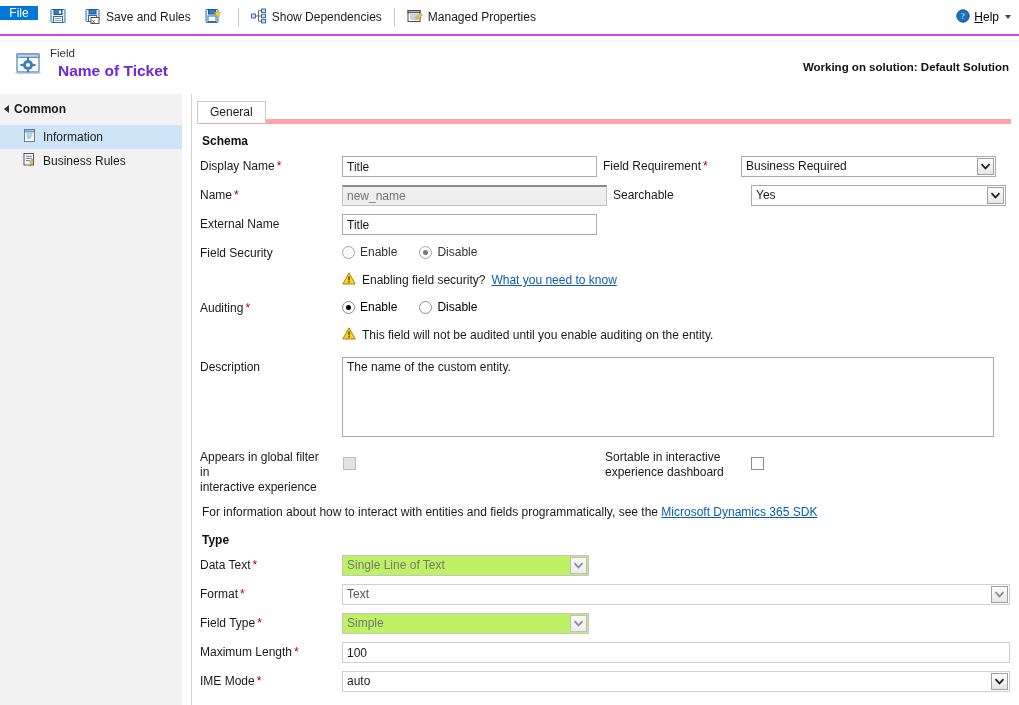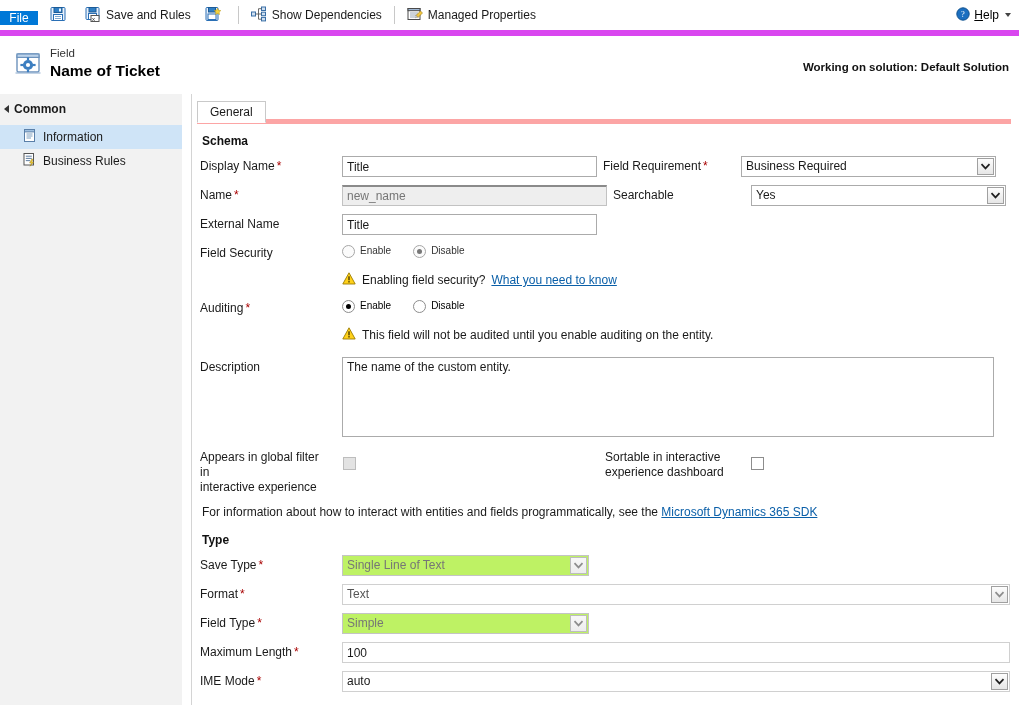--- a/index.html
+++ b/index.html
@@ -12,23 +12,23 @@
     font-size: 12px;
     color: #000000;
     -webkit-font-smoothing: antialiased;
   }
 
   
   #ribbon {
     position: relative;
     height: 36px;
     background: #ffffff;
-    border-bottom: 6px solid #d946ef;
-    display: flex;
-    align-items: center;
+    border-bottom: 2px solid #d946ef;
+    display: flex;
+    align-items: flex-start;
   }
   #file-tab {
     width: 38px;
     margin: 6px 0 0 0;
     background: #0078d7;
     color: #ffffff;
     font-size: 12px;
     display: flex;
     align-items: center;
     justify-content: center;
@@ -84,21 +84,21 @@
     position: relative;
     height: 58px;
     background: #ffffff;
     padding: 6px 12px 0 8px;
     display: flex;
     align-items: flex-start;
   }
   #header-icon { margin: 8px 8px 0 6px; flex: 0 0 auto; }
   #header-text { display: flex; flex-direction: column; justify-content: center; padding-top: 4px; }
   #header-kind { font-size: 11.5px; color: #333; line-height: 15px; }
-  #header-title { font-size: 15.5px; font-weight: bold; color: #000000; line-height: 20px; }
+  #header-title { font-size: 15.5px; font-weight: bold; color: #6d28d9; line-height: 20px; margin-left: 8px; }
   #solution-note {
     position: absolute;
     right: 10px;
     top: 25px;
     font-size: 11.5px;
     font-weight: bold;
     color: #111;
   }
 
   
@@ -262,21 +262,21 @@
   .combo.disabled {
     background: #bef264;
     border: 1px solid #c4c4c4;
   }
   .combo.disabled .cval { color: #767676; }
   .combo.disabled .cbtn { background: linear-gradient(#f8f8f8, #ededed); border-color: #bdbdbd; }
   .chev { display:block; }
 
   
   .radiogrp { display: flex; align-items: center; gap: 22px; padding-top: 2px; }
-  .radio-wrap { display: flex; align-items: flex-start; gap: 5px; cursor: pointer; font-size: 10px; }
+  .radio-wrap { display: flex; align-items: center; gap: 5px; cursor: pointer; font-size: 12px; }
   .radio {
     width: 13px; height: 13px;
     border-radius: 50%;
     border: 1px solid #8d8d8d;
     background: #ffffff;
     display: flex; align-items: center; justify-content: center;
     flex: 0 0 13px;
   }
   .radio .dot { width: 5px; height: 5px; border-radius: 50%; background: #000000; display: none; }
   .radio.checked .dot { display: block; }
@@ -628,21 +628,21 @@
 
       <div id="sdk-line">
         <span>For information about how to interact with entities and fields programmatically, see the</span>
         <a class="lnk">Microsoft Dynamics 365 SDK</a>
       </div>
 
       <div class="section-title type-title">Type</div>
 
       <div class="row">
         <div class="lbl">
-          <span>Save Type</span><span class="req">*</span>
+          <span>Data Text</span><span class="req">*</span>
         </div>
         <div class="ctl">
           <div class="combo disabled" style="width:247px;">
             <span class="cval">Single Line of Text</span>
             <span class="cbtn">
               <svg class="chev" width="11" height="9" viewBox="0 0 11 9">
                   <path d="M1.5 2.2 L5.5 6.4 L9.5 2.2" fill="none" stroke="#8d8d8d" stroke-width="1.7"></path>
                 </svg>
             </span>
           </div>

